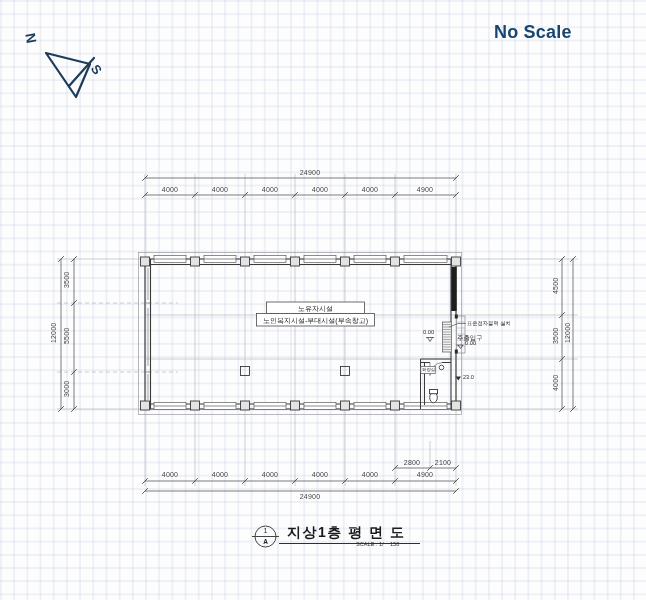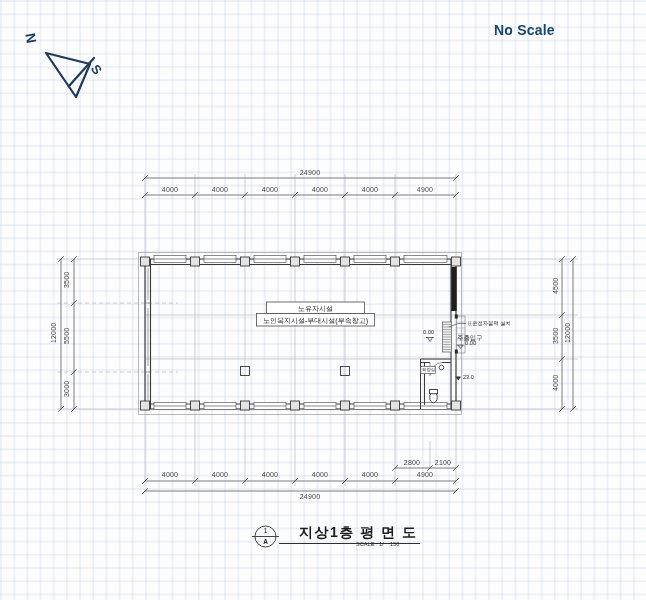--- a/index.html
+++ b/index.html
@@ -14,27 +14,27 @@
   }
   svg{position:absolute;left:0;top:0;}
   .dim{
     position:absolute;width:40px;font-size:7px;line-height:1.1;
     color:#3f3f3f;text-align:center;letter-spacing:0.2px;
   }
   .rot{transform:rotate(-90deg);transform-origin:center;}
   .tiny{position:absolute;font-size:8px;line-height:1;color:#2e2e2e;transform-origin:left top;white-space:nowrap;}
   .no-scale{
     position:absolute;left:494px;top:22px;width:100px;
-    font-size:14px;font-weight:bold;color:#19466e;letter-spacing:0.2px;
+    font-size:18px;font-weight:bold;color:#19466e;letter-spacing:0.2px;
   }
   .compass-letter{position:absolute;font-weight:bold;color:#1d3b5a;}
   .room-text{position:absolute;font-size:7px;line-height:1;color:#222;text-align:center;white-space:nowrap;}
   .title-main{
     position:absolute;left:287px;top:524px;font-size:14px;font-weight:bold;
-    color:#1b1b1b;letter-spacing:1.5px;white-space:nowrap;margin-left:12px;
+    color:#1b1b1b;letter-spacing:1.5px;white-space:nowrap;
   }
   .scale-line{position:absolute;left:356px;top:541px;font-size:8px;color:#333;transform:scale(0.7);transform-origin:left top;white-space:nowrap;}
   .scale-line span{margin-right:9px;}
   .ref-text{position:absolute;font-size:6.5px;color:#222;width:10px;text-align:center;line-height:1;}
 </style>
 </head>
 <body>
 
 <div id="canvas">
 

